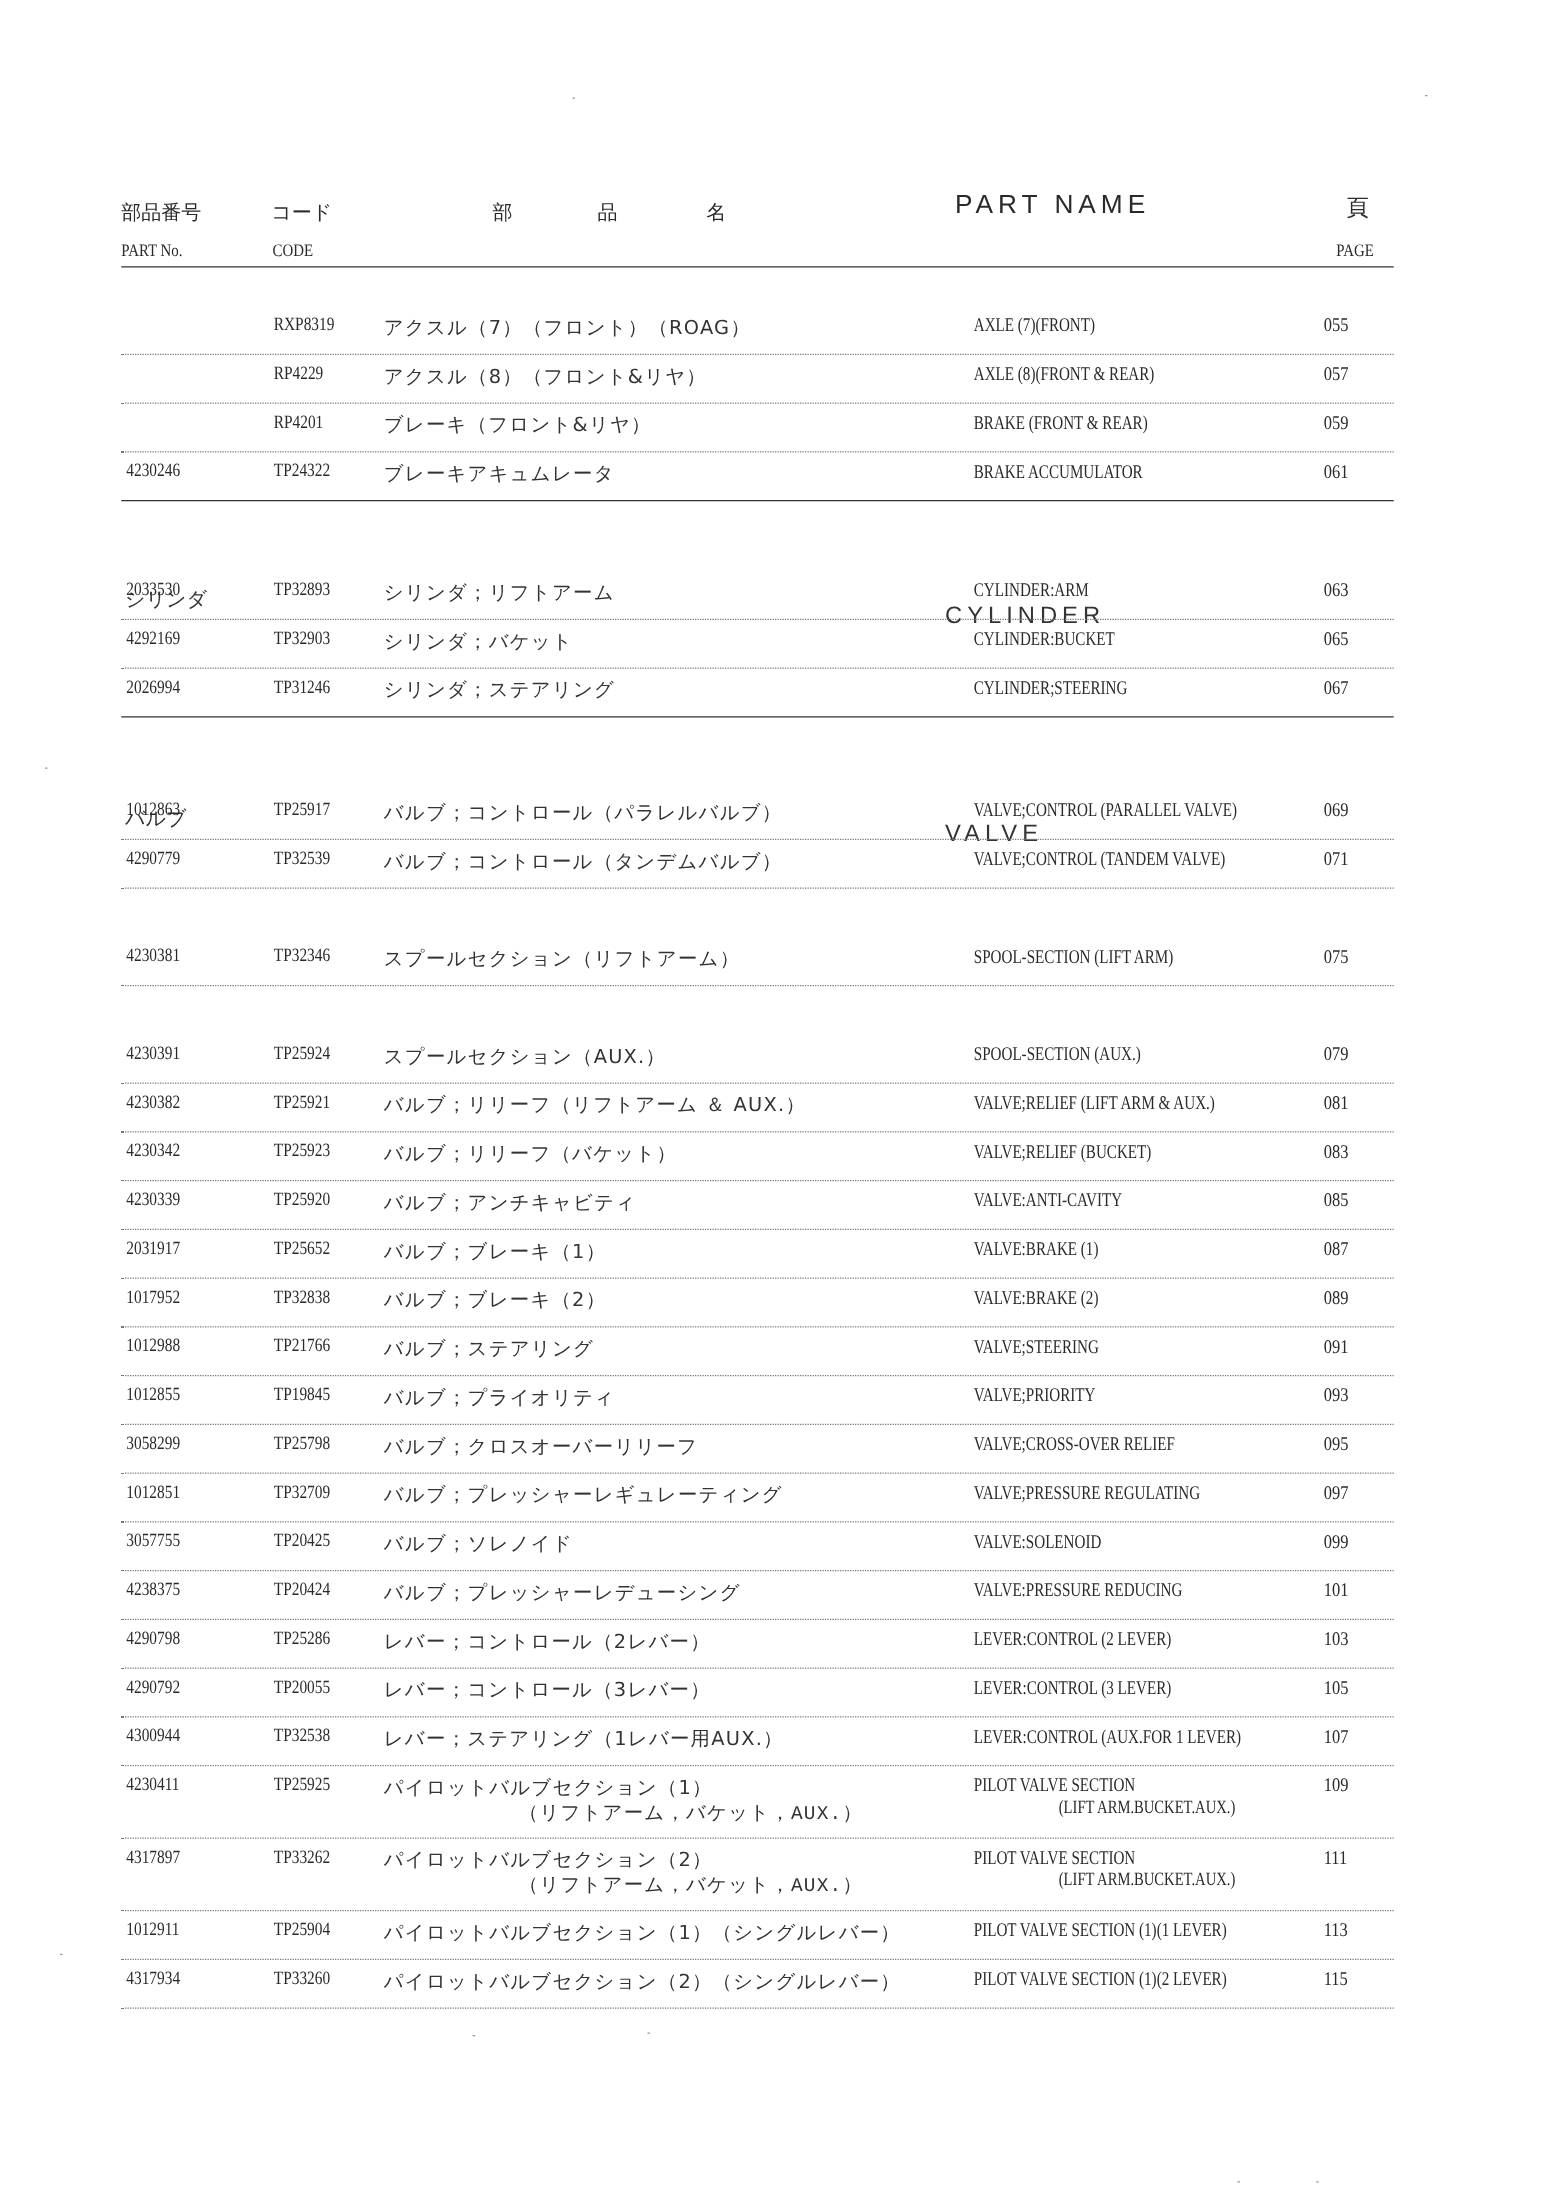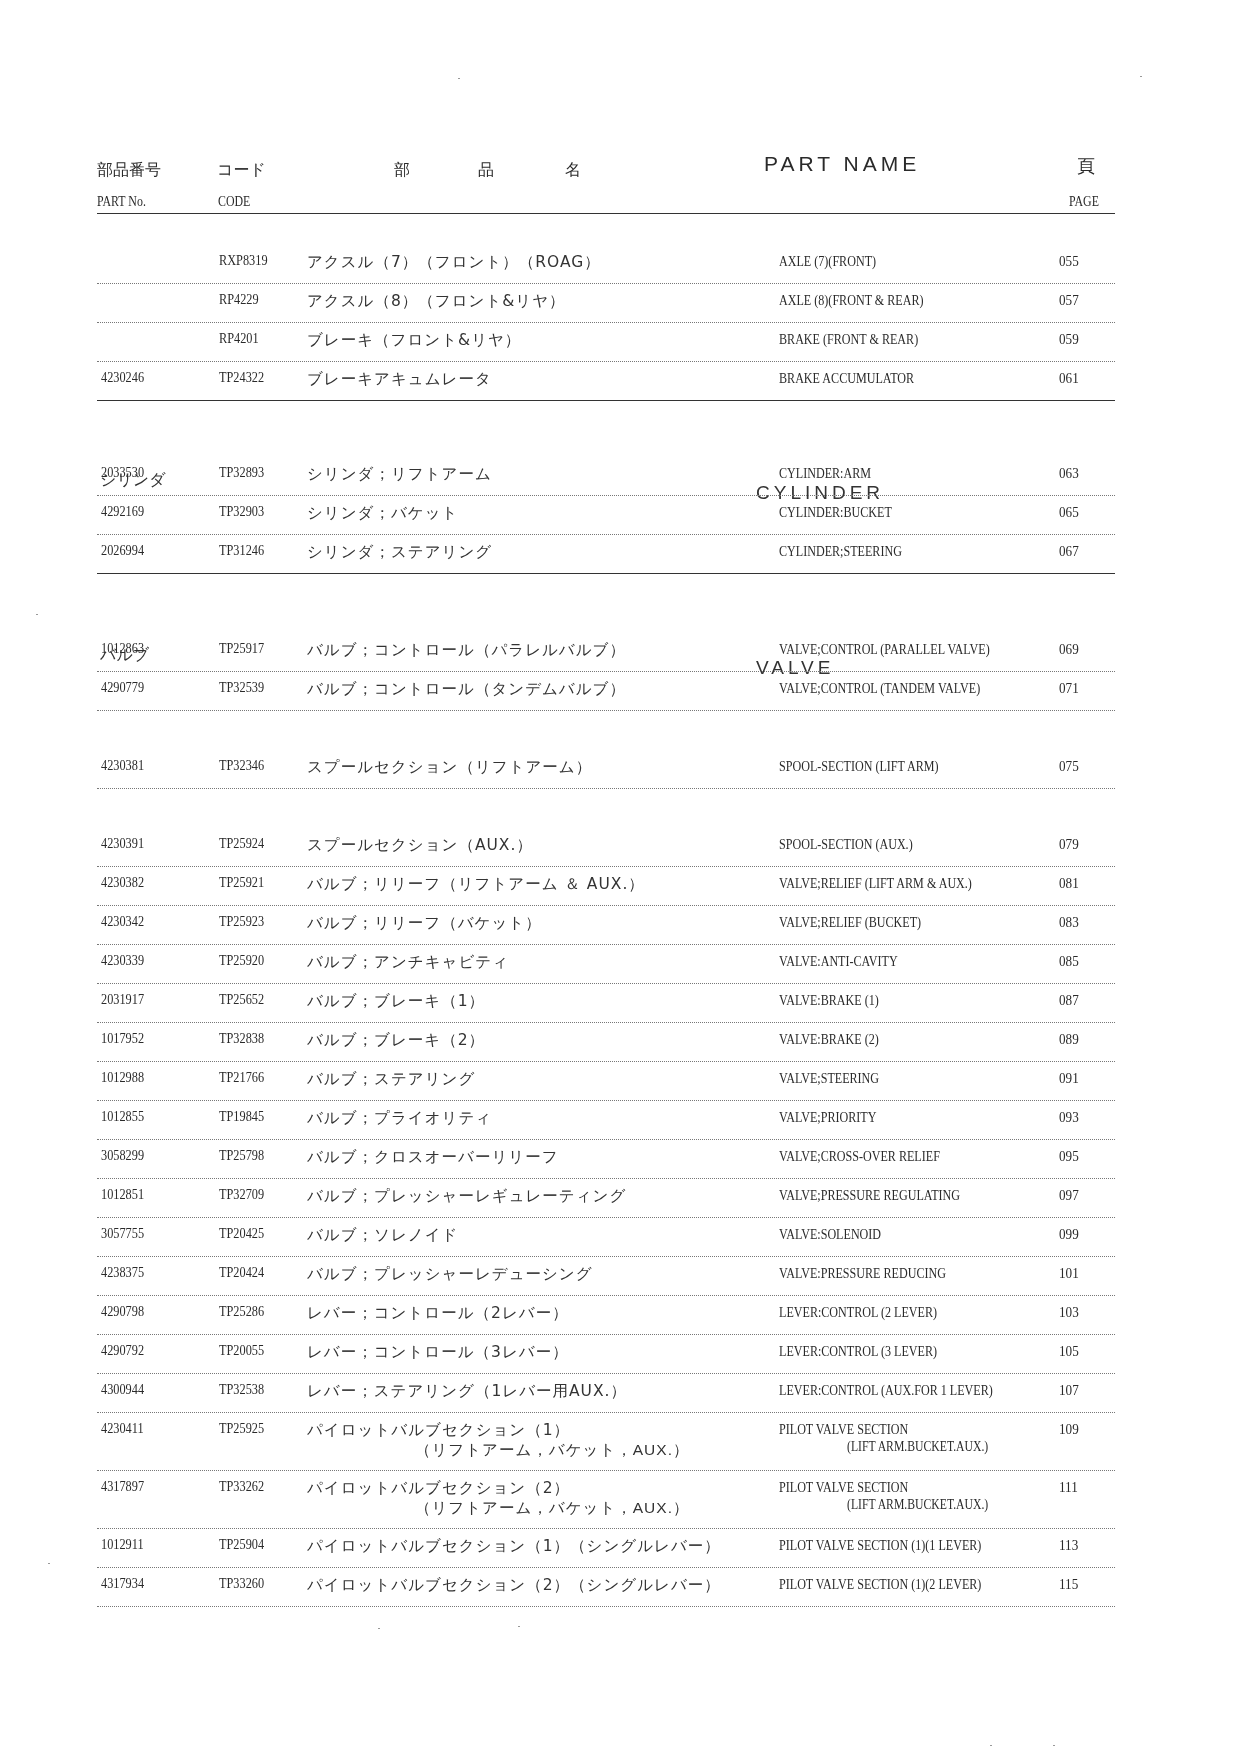--- a/index.html
+++ b/index.html
@@ -20,21 +20,21 @@
     .h-page-en { font-size: 14px; top: 42px; left: 972px; font-family: "Liberation Serif", serif; transform: scaleX(0.85); transform-origin: left; }
     .hdr-rule { position: absolute; left: 97px; width: 1018px; top: 213px; border-top: 1.5px solid #333; }
 
     
     .row { position: absolute; left: 97px; width: 1018px; height: 39px; }
     .row.tall { height: 58px; }
     .row .cell { position: absolute; top: 8px; white-space: nowrap; font-size: 15px; }
     .row .pno  { left: 4px;  font-family: "Liberation Serif", serif; font-size: 15px; transform: scaleX(0.82); transform-origin: left; }
     .row .code { left: 122px; font-family: "Liberation Serif", serif; font-size: 15px; transform: scaleX(0.82); transform-origin: left; }
     .row .jp   { left: 210px; font-family: "DejaVu Sans", sans-serif; font-size: 15.5px; letter-spacing: 1px; color: #333; }
-    .row .jp2  { left: 318px; top: 28px; font-family: Liberation Sans, sans-serif; font-size: 15.5px; letter-spacing: 1px; color: #333; position: absolute; white-space: nowrap; }
+    .row .jp2  { left: 318px; top: 28px; font-family: Liberation Mono, monospace; font-size: 15.5px; letter-spacing: 1px; color: #333; position: absolute; white-space: nowrap; }
     .row .en   { left: 682px; font-family: "Liberation Serif", serif; font-size: 15.5px; transform: scaleX(0.78); transform-origin: left; }
     .row .en2  { left: 750px; top: 26px; font-family: "Liberation Serif", serif; font-size: 15px; transform: scaleX(0.78); transform-origin: left; position: absolute; white-space: nowrap; }
     .row .pg   { left: 962px; font-family: "Liberation Serif", serif; font-size: 15.5px; transform: scaleX(0.85); transform-origin: left; }
     .row.dotted { border-bottom: 1.5px dotted #777; }
     .row.solid  { border-bottom: 1.5px solid #333; }
 
     
     .sec { position: absolute; left: 97px; width: 1018px; height: 30px; margin-top: 44px; }
     .sec .sec-jp { position: absolute; left: 3px; top: 4px; font-family: "DejaVu Sans", sans-serif; font-size: 16px; color: #333; }
     .sec .sec-en { position: absolute; left: 659px; top: 16px; font-family: "Liberation Sans", sans-serif; font-size: 19px; letter-spacing: 4px; color: #333; }

